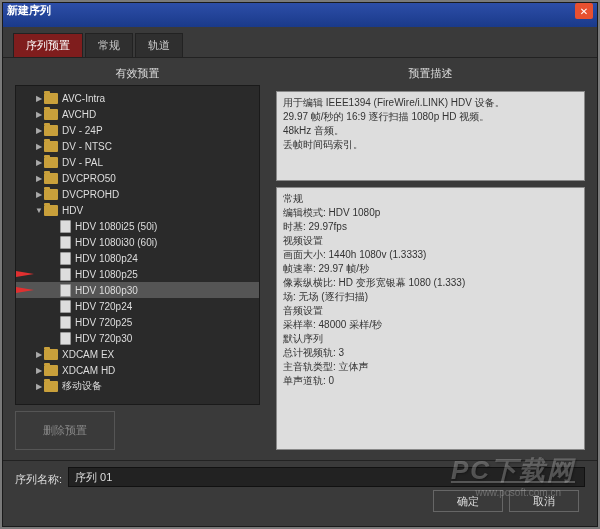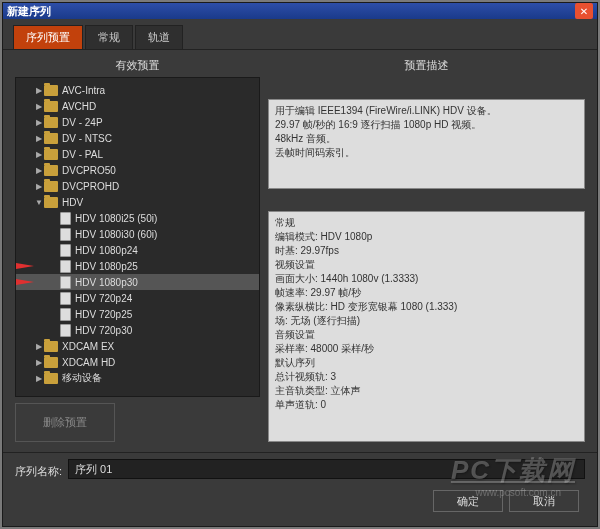--- a/index.html
+++ b/index.html
@@ -1,37 +1,37 @@
 <!DOCTYPE html>
 <html><head>
 <meta charset="utf-8">
 <style>
 * { margin: 0; padding: 0; box-sizing: border-box; font-family: "Microsoft YaHei", SimSun, sans-serif; }
 body { background: #7a7a7a; width: 600px; height: 529px; overflow: hidden; position: relative; }
 .window { position: absolute; left: 2px; top: 2px; width: 596px; height: 525px; background: #3a3a3a; border: 1px solid #1a1a1a; }
-.titlebar { height: 16px; background: linear-gradient(#2d4ea8, #1a3a8a); display: flex; align-items: center; padding: 0 4px; }
+.titlebar { height: 24px; background: linear-gradient(#2d4ea8, #1a3a8a); display: flex; padding: 0 4px; }
 .titlebar-text { color: #fff; font-size: 11px; font-weight: bold; flex: 1; }
 .close-btn { width: 18px; height: 16px; background: #e85030; color: #fff; display: flex; align-items: center; justify-content: center; font-size: 10px; cursor: pointer; border-radius: 2px; }
 .tabs { display: flex; padding: 6px 10px 0 10px; border-bottom: 1px solid #222; }
 .tab { padding: 4px 12px; font-size: 11px; color: #ccc; background: #2f2f2f; border: 1px solid #222; border-bottom: none; margin-right: 2px; cursor: pointer; }
-.tab.active { background: #c2410c; color: #fff; }
+.tab.active { background: #7f1d1d; color: #fff; }
 .content { display: flex; padding: 8px 12px; gap: 8px; height: 400px; }
 .left-col { flex: 0 0 245px; display: flex; flex-direction: column; }
 .panel-label { color: #ddd; font-size: 11px; margin-bottom: 4px; text-align: center; }
 .tree-panel { flex: 1; background: #2a2a2a; border: 1px solid #1a1a1a; overflow-y: auto; padding: 4px 0; position: relative; }
 .tree-item { display: flex; align-items: center; height: 16px; padding: 0 4px; color: #ddd; font-size: 10px; cursor: pointer; position: relative; }
 .tree-item.selected { background: #555; }
 .twisty { width: 10px; font-size: 8px; color: #aaa; display: inline-block; text-align: center; }
 .folder-icon { width: 14px; height: 11px; background: #c9a03b; margin-right: 4px; border-radius: 1px; position: relative; }
 .folder-icon:before { content: ''; position: absolute; top: -2px; left: 0; width: 6px; height: 2px; background: #c9a03b; border-radius: 1px 1px 0 0; }
 .doc-icon { width: 11px; height: 13px; background: #ddd; margin-right: 4px; border-radius: 1px; position: relative; border: 1px solid #999; }
 .indent1 { padding-left: 18px; }
 .indent2 { padding-left: 34px; }
 .arrow { position: absolute; width: 0; height: 0; border-left: 24px solid #e03030; border-top: 4px solid transparent; border-bottom: 4px solid transparent; z-index: 5; }
-.right-col { flex: 1; display: flex; flex-direction: column; gap: 22px; }
+.right-col { flex: 1; display: flex; flex-direction: column; gap: 6px; margin-left: 8px; }
 .desc-box { background: #ddd; border: 1px solid #888; height: 90px; padding: 4px 6px; font-size: 10px; color: #333; overflow-y: auto; position: relative; }
 .desc-box-scroll { background: #ddd; border: 1px solid #888; flex: 1; padding: 4px 6px; font-size: 10px; color: #333; overflow-y: auto; line-height: 1.4; }
 .delete-btn { margin-top: 6px; width: 100px; height: 39px; background: #3a3a3a; border: 1px solid #555; color: #888; font-size: 11px; cursor: not-allowed; }
 .footer { padding: 6px 12px; display: flex; align-items: flex-end; gap: 6px; border-top: 1px solid #222; margin-top: 2px; }
 .footer-label { color: #ddd; font-size: 11px; }
 .seq-input { flex: 1; height: 20px; background: #222; border: 1px solid #111; color: #ddd; font-size: 11px; padding: 0 6px; }
 .buttons { display: flex; justify-content: flex-end; padding: 8px 12px; gap: 6px; position: absolute; bottom: 6px; right: 6px; }
 .btn { width: 70px; height: 22px; background: #3a3a3a; border: 1px solid #666; color: #ddd; font-size: 11px; cursor: pointer; }
 .watermark { position: absolute; right: 22px; bottom: 38px; color: rgba(255,255,255,0.25); font-size: 26px; font-style: italic; font-weight: bold; letter-spacing: 2px; pointer-events: none; text-shadow: 1px 1px 2px rgba(0,0,0,0.3); text-decoration: underline; }
 .watermark-sub { position: absolute; right: 36px; bottom: 28px; color: rgba(255,255,255,0.25); font-size: 10px; pointer-events: none; }

